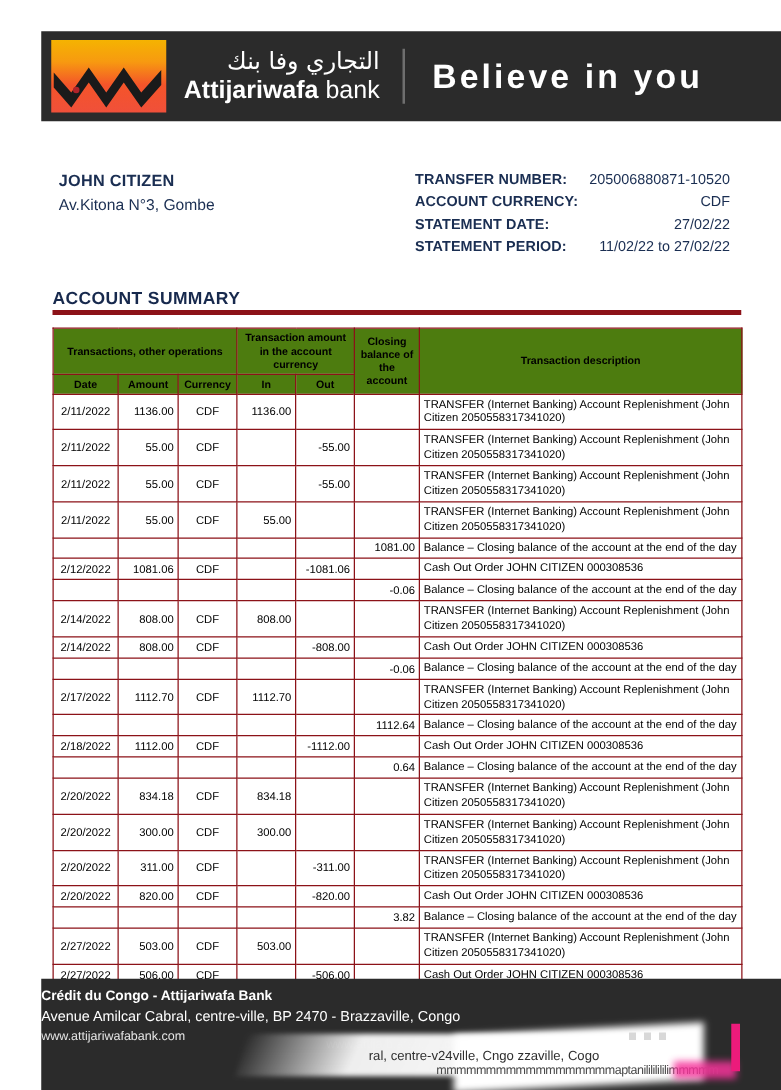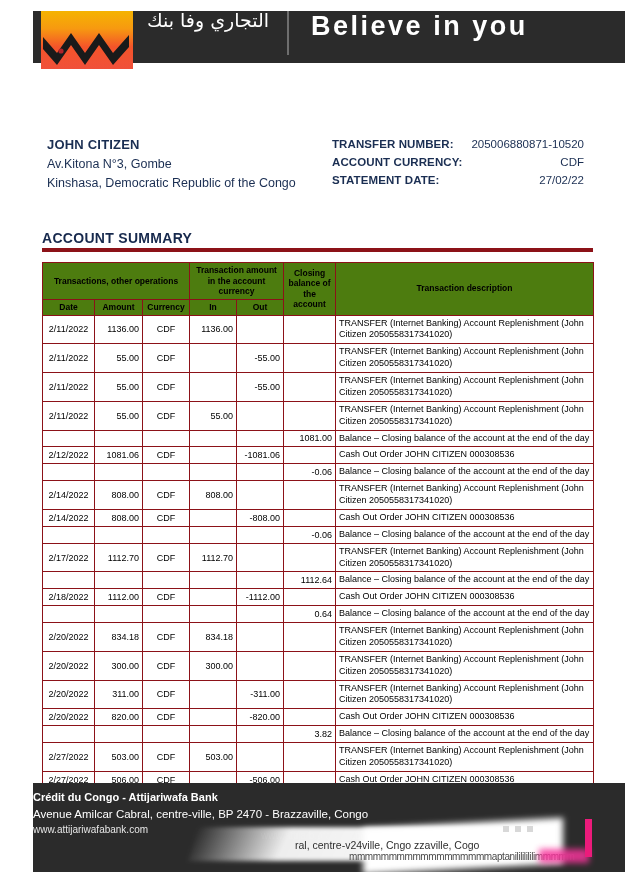--- a/index.html
+++ b/index.html
@@ -13,25 +13,25 @@
   }
   .page {
     position: relative;
     width: 625px; height: 872px;
     background: #ffffff;
   }
 
   
   .header {
     position: absolute;
-    left: 33px; top: 11px;
-    width: 592px; height: 52px;
+    left: 33px; top: 25px;
+    width: 592px; height: 72px;
     background: #2b2b2b;
     display: flex;
-    align-items: flex-start;
+    align-items: center;
   }
   .logo-mark {
     width: 92px; height: 58px;
     margin-left: 8px;
     background: linear-gradient(180deg,#f5b301 0%,#f79a10 30%,#f4542a 62%,#f0503a 100%);
     position: relative;
     overflow: hidden;
     flex: none;
   }
   .logo-mark svg { position: absolute; left: 0; top: 0; }
@@ -224,43 +224,47 @@
 
   <div class="header">
     <div class="logo-mark">
       <svg width="92" height="58" viewBox="0 0 92 58" aria-hidden="true">
         <path d="M2 26 L16 42 L30 22 L44 42 L58 22 L72 42 L88 24 L88 36 L72 54 L58 34 L44 54 L30 34 L16 54 L2 38 Z" fill="#1a1a1a"></path>
         <circle cx="20" cy="40" r="2.6" fill="#b0232a"></circle>
       </svg>
     </div>
     <div class="logo-text">
       <div class="logo-ar">التجاري وفا بنك</div>
+      <div class="logo-latin"><b>Attijariwafa</b><span> bank</span></div>
     </div>
     <div class="hdr-divider"></div>
     <div class="slogan">Believe in you</div>
   </div>
 
   <div class="customer">
     <div class="name">JOHN CITIZEN</div>
     <div>Av.Kitona N°3, Gombe</div>
-    <div>Kinshasa, Democratic Republic of the Congo</div>
   </div>
 
   <div class="acct-info">
       <div class="acct-row">
         <span class="lbl">TRANSFER NUMBER:</span>
         <span class="val">205006880871-10520</span>
       </div>
       <div class="acct-row">
         <span class="lbl">ACCOUNT CURRENCY:</span>
         <span class="val">CDF</span>
       </div>
       <div class="acct-row">
         <span class="lbl">STATEMENT DATE:</span>
         <span class="val">27/02/22</span>
+      </div>
+      <div class="acct-row">
+        <span class="lbl">STATEMENT PERIOD:</span>
+        <span class="val">11/02/22 to 27/02/22</span>
       </div>
     </div>
 
   <div class="section-title">ACCOUNT SUMMARY</div>
   <div class="section-rule"></div>
 
   <div class="tbl-wrap">
     <table class="stmt">
       <colgroup>
         <col style="width:52px">

